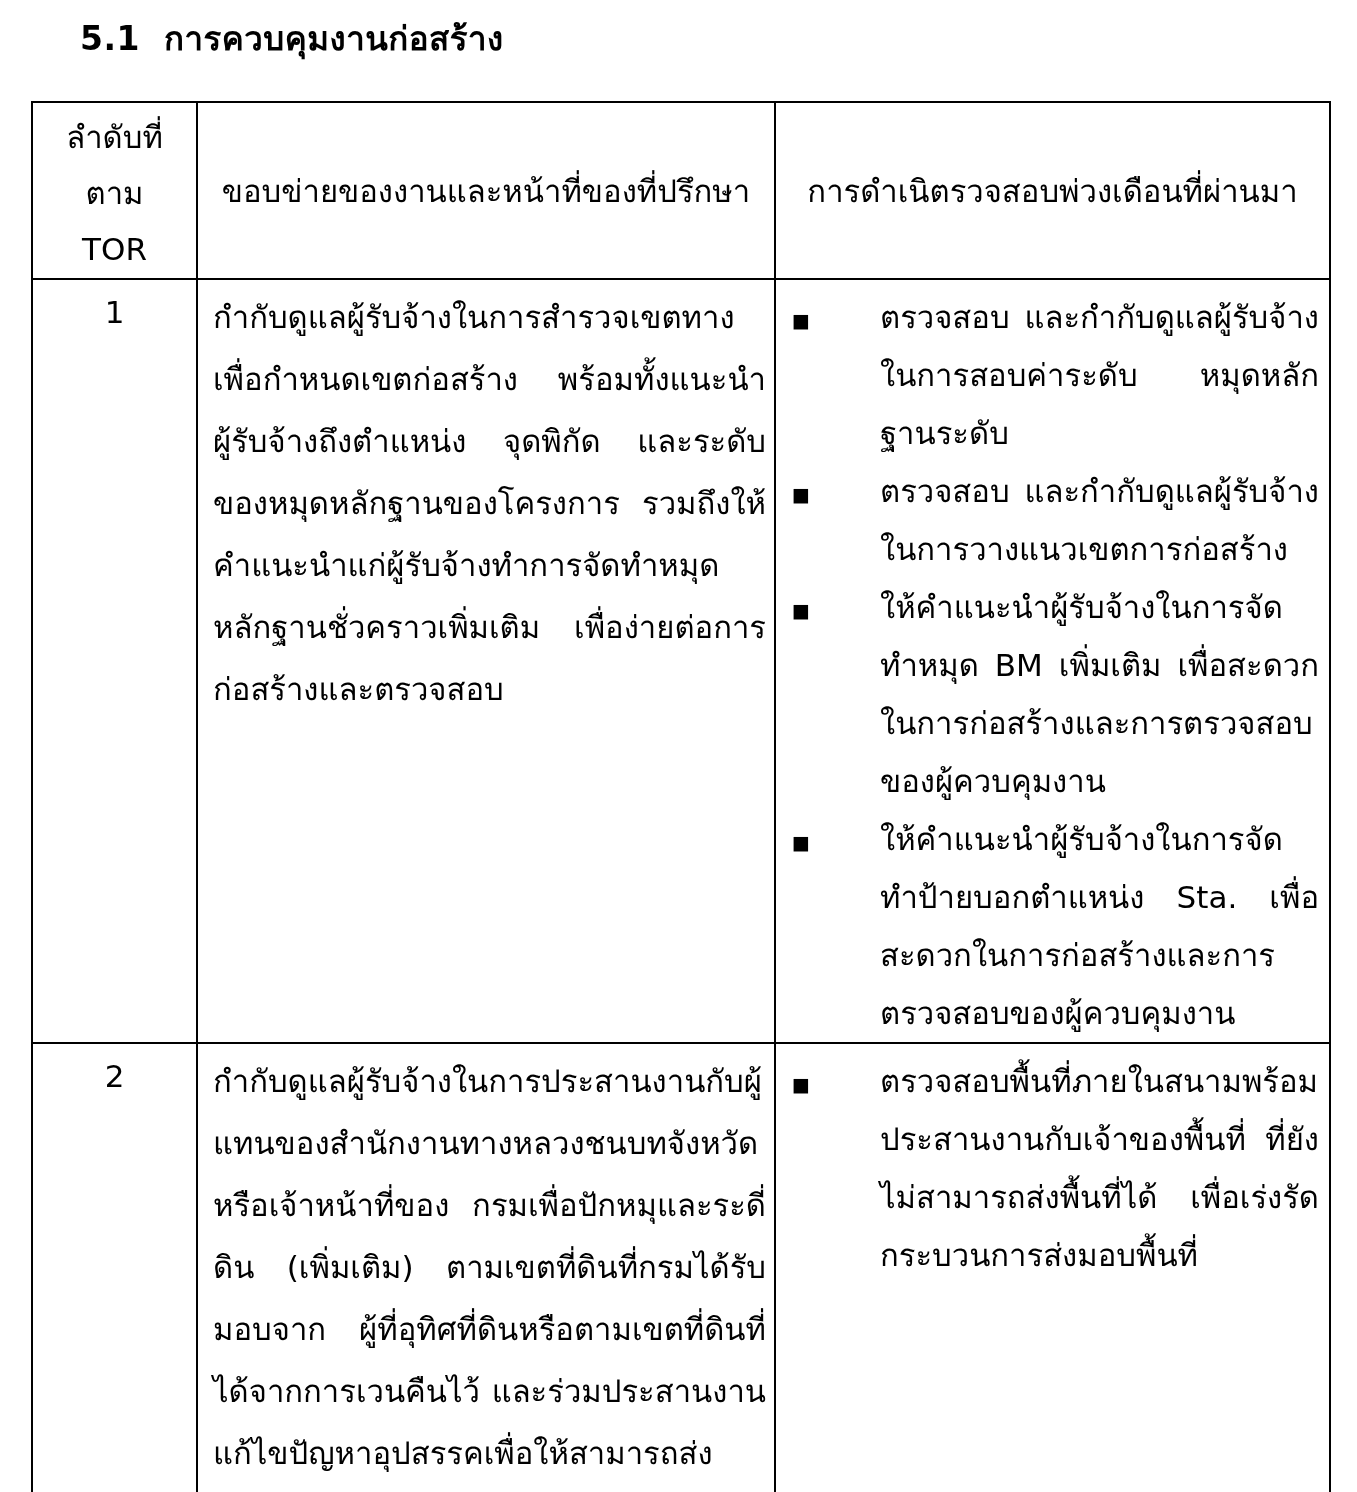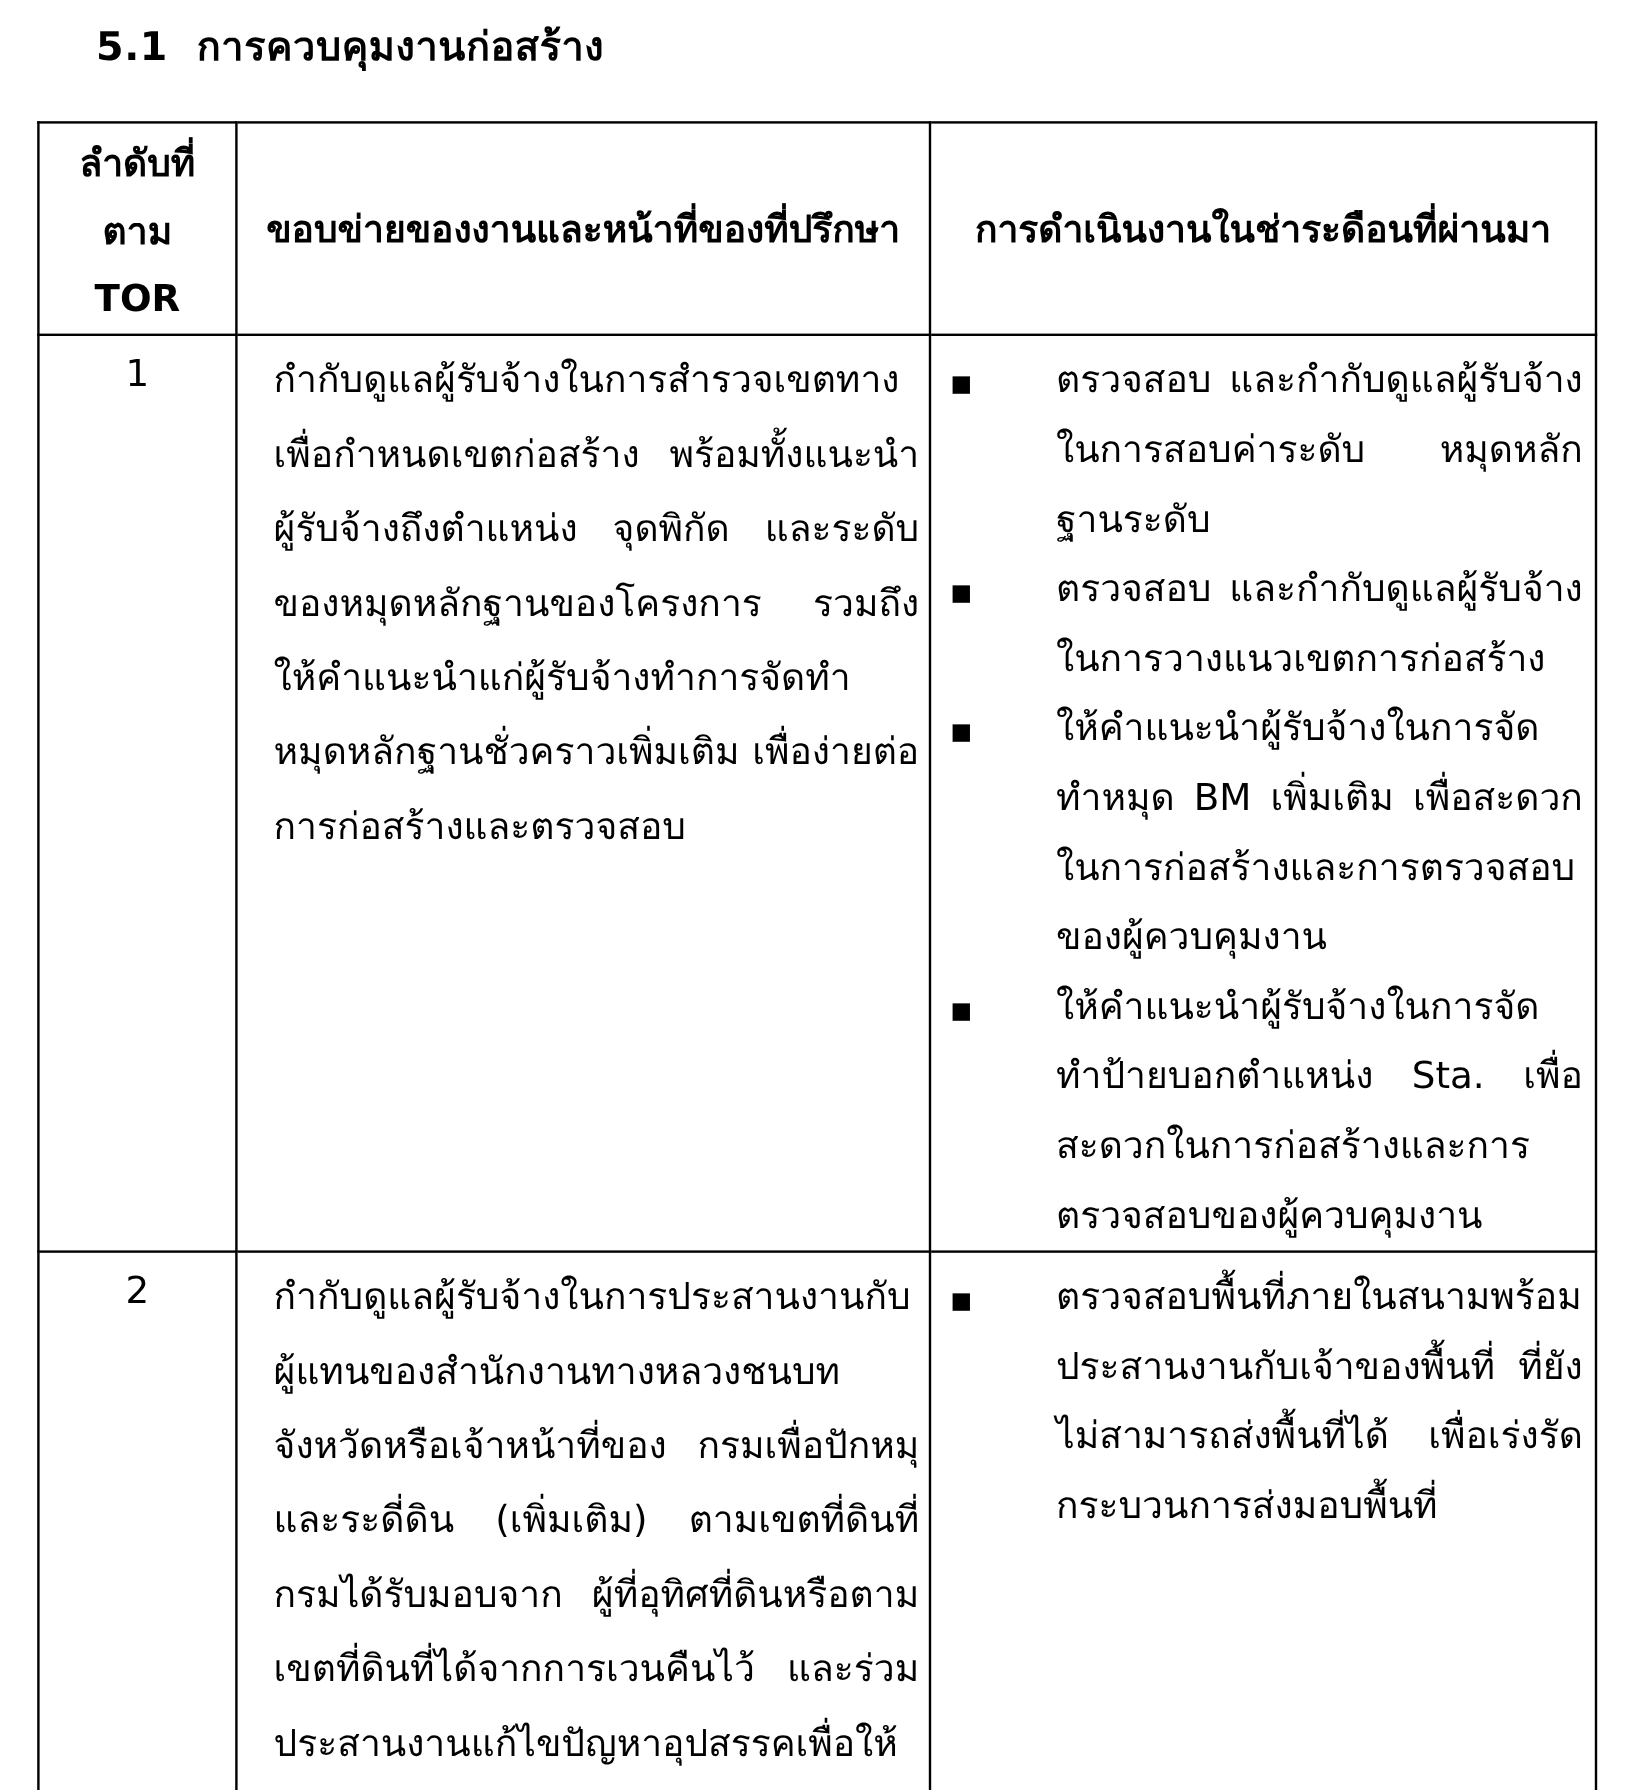--- a/index.html
+++ b/index.html
@@ -40,21 +40,21 @@
     background: #ffffff;
   }
   col.c1 { width: 165px; }
   col.c2 { width: 578px; }
   col.c3 { width: 555px; }
 
   
   tr.head-row th {
     height: 162px;
     text-align: center;
-    font-weight: bold;
+    font-weight: normal;
     font-size: 31px;
   }
   .head-col1 {
     padding-top: 6px;
     line-height: 56px;
   }
   .head-mid {
     vertical-align: middle !important;
   }
 
@@ -64,21 +64,21 @@
   tr.r3 td { height: 300px; }
 
   td.num-cell {
     text-align: center;
     font-size: 31px;
     padding-top: 14px;
   }
   td.scope-cell {
     font-size: 31px;
     line-height: 62px;
-    padding: 6px 8px 0 30px;
+    padding: 6px 8px 0 15px;
     text-align: justify;
   }
   td.act-cell {
     padding: 8px 6px 0 16px;
     font-size: 31px;
   }
   .bullet-item {
     display: flex;
     align-items: flex-start;
   }
@@ -108,21 +108,21 @@
       <col class="c3">
     </colgroup>
   <tbody>
     <tr class="head-row">
       <th class="head-col1">
         <div>ลำดับที่</div>
         <div>ตาม</div>
         <div>TOR</div>
       </th>
       <th class="head-mid">ขอบข่ายของงานและหน้าที่ของที่ปรึกษา</th>
-      <th class="head-mid">การดำเนินงานในช่าระดือนที่ผ่านมา</th>
+      <th class="head-mid">การดำเนิตรวจสอบพ่วงเดือนที่ผ่านมา</th>
     </tr>
 
     <tr class="r1">
       <td class="num-cell">1</td>
       <td class="scope-cell">กำกับดูแลผู้รับจ้างในการสำรวจเขตทาง เพื่อกำหนดเขตก่อสร้าง พร้อมทั้งแนะนำผู้รับจ้างถึงตำแหน่ง จุดพิกัด และระดับของหมุดหลักฐานของโครงการ รวมถึงให้คำแนะนำแก่ผู้รับจ้างทำการจัดทำหมุดหลักฐานชั่วคราวเพิ่มเติม เพื่อง่ายต่อการก่อสร้างและตรวจสอบ</td>
       <td class="act-cell">
         <div class="bullet-item">
           <span class="bullet-marker">■</span>
           <span class="bullet-text">ตรวจสอบ และกำกับดูแลผู้รับจ้างในการสอบค่าระดับ หมุดหลักฐานระดับ</span>
         </div>

